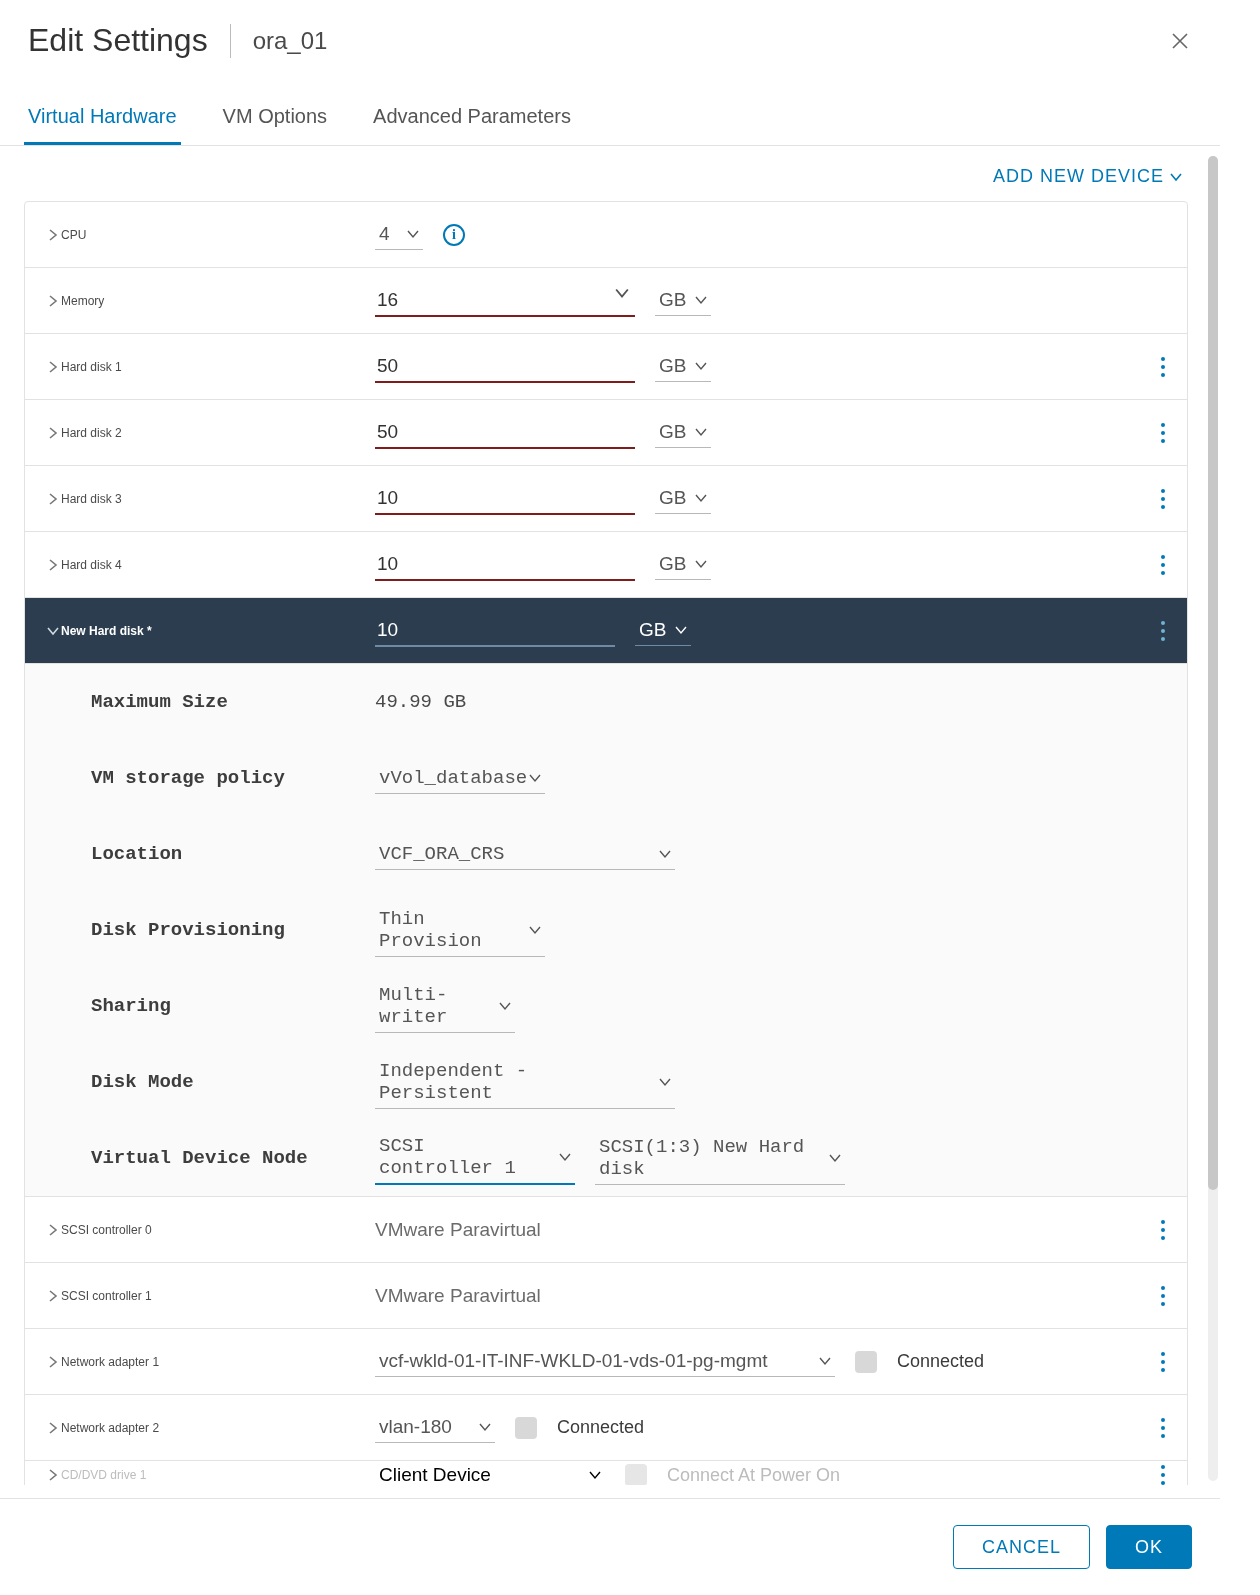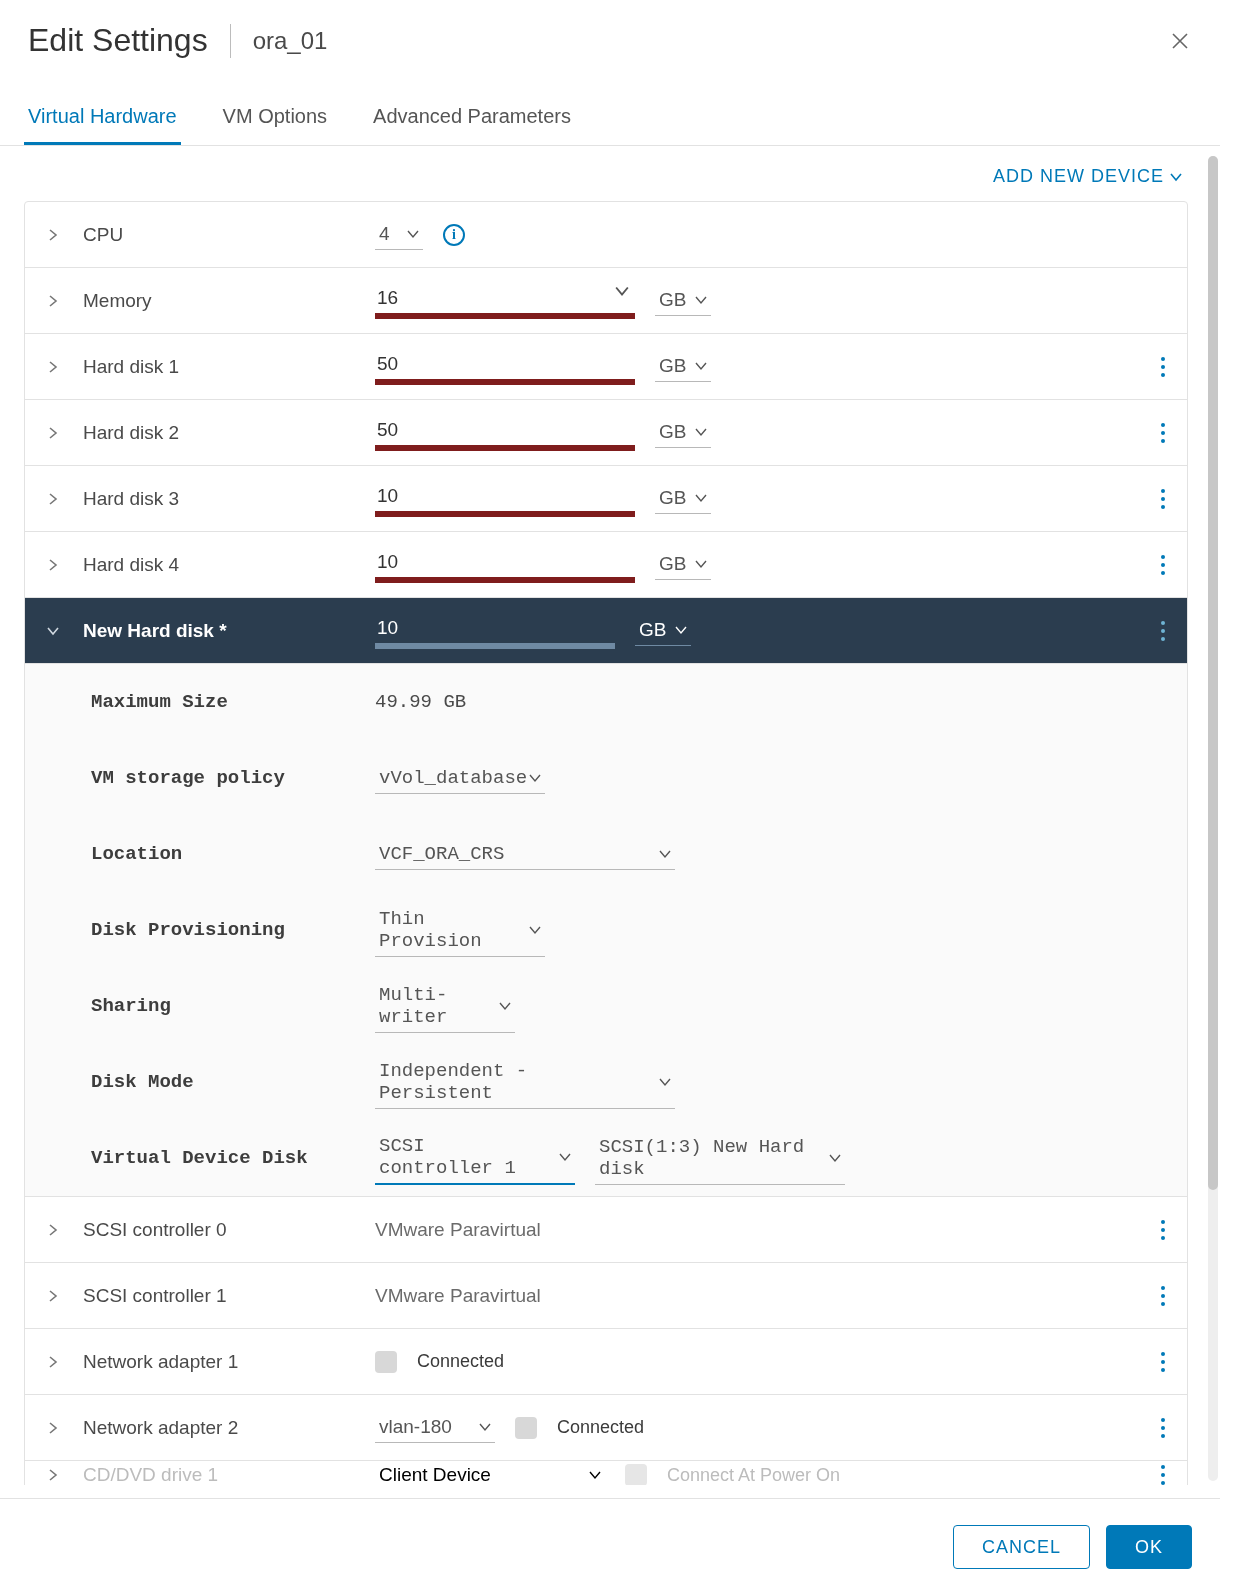--- a/index.html
+++ b/index.html
@@ -146,22 +146,22 @@
     padding: 10px 0;
     position: relative;
   }
   .row:last-child { border-bottom: none; align-items: center; }
   .row-label {
     width: 342px;
     flex-shrink: 0;
     padding-left: 22px;
     display: flex;
     align-items: center;
-    gap: 24px;
-    font-size: 19px;
+    gap: 2px;
+    font-size: 12px;
     color: #4a4a4a;
   }
   .row-content {
     flex: 1;
     display: flex;
     align-items: center;
     gap: 20px;
     padding-left: 8px;
   }
   .kebab {
@@ -190,21 +190,21 @@
   }
   .row.dark .row-label { color: var(--darktext); }
   .row.dark .chevron { color: #d0d8e0; }
   .row.dark .uinput { color: var(--darktext); border-bottom-color: #6f8aa3; }
   .row.dark .unit-select { color: var(--darktext); border-bottom-color: #6f8aa3; }
   .row.dark .kebab { color: #6fb4d4; }
 
   
   .uinput {
     border: none;
-    border-bottom: 6px solid #7f1d1d;
+    border-bottom: 2px solid #7f1d1d;
     background: transparent;
     font-size: 19px;
     padding: 4px 2px;
     width: 240px;
     color: #333;
     outline: none;
   }
   .unit-select, .uselect {
     border: none;
     border-bottom: 1px solid #b8b8b8;
@@ -642,21 +642,21 @@
                 <span>Independent - Persistent</span>
                 <span class="sel-caret">
                     <svg width="12" height="10" viewBox="0 0 12 10">
                       <path d="M1 2 L6 8 L11 2" stroke="currentColor" stroke-width="1.4" fill="none"></path>
                     </svg>
                   </span>
               </span>
             </div>
           </div>
           <div class="sub-row">
-            <div class="sub-label">Virtual Device Disk</div>
+            <div class="sub-label">Virtual Device Node</div>
             <div class="sub-content">
               <span class="uselect blue" style="width:200px; padding-right:26px;">
                 <span>SCSI controller 1</span>
                 <span class="sel-caret">
                     <svg width="12" height="10" viewBox="0 0 12 10">
                       <path d="M1 2 L6 8 L11 2" stroke="currentColor" stroke-width="1.4" fill="none"></path>
                     </svg>
                   </span>
               </span>
               <span class="uselect" style="width:250px; padding-right:26px;">
@@ -716,20 +716,28 @@
         <div class="row">
           <div class="row-label">
             <span class="chevron">
                 <svg width="10" height="12" viewBox="0 0 10 12">
                   <path d="M2 1 L8 6 L2 11" stroke="currentColor" stroke-width="1.6" fill="none"></path>
                 </svg>
               </span>
             <span>Network adapter 1</span>
           </div>
           <div class="row-content">
+            <span class="uselect" style="width:460px; padding-right:26px;">
+              <span>vcf-wkld-01-IT-INF-WKLD-01-vds-01-pg-mgmt</span>
+              <span class="sel-caret">
+                  <svg width="12" height="10" viewBox="0 0 12 10">
+                    <path d="M1 2 L6 8 L11 2" stroke="currentColor" stroke-width="1.4" fill="none"></path>
+                  </svg>
+                </span>
+            </span>
             <span class="checkbox"></span>
             <span>Connected</span>
           </div>
           <div class="kebab">
               <svg width="6" height="22" viewBox="0 0 6 22">
                 <circle cx="3" cy="3" r="2" fill="currentColor"></circle>
                 <circle cx="3" cy="11" r="2" fill="currentColor"></circle>
                 <circle cx="3" cy="19" r="2" fill="currentColor"></circle>
               </svg>
             </div>

